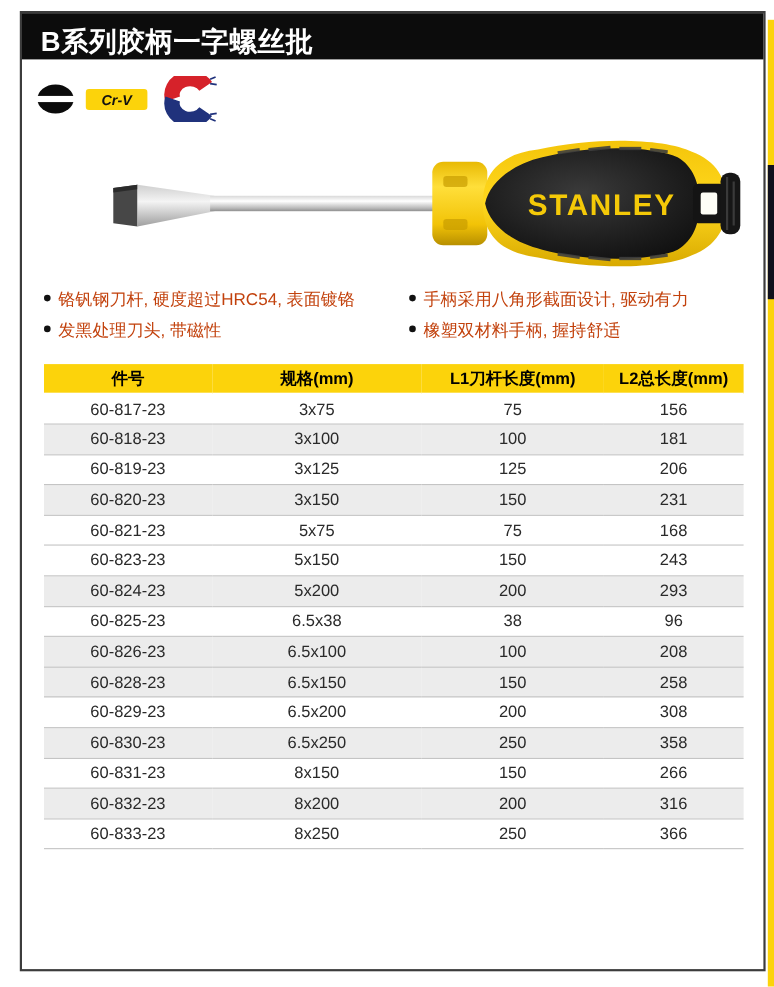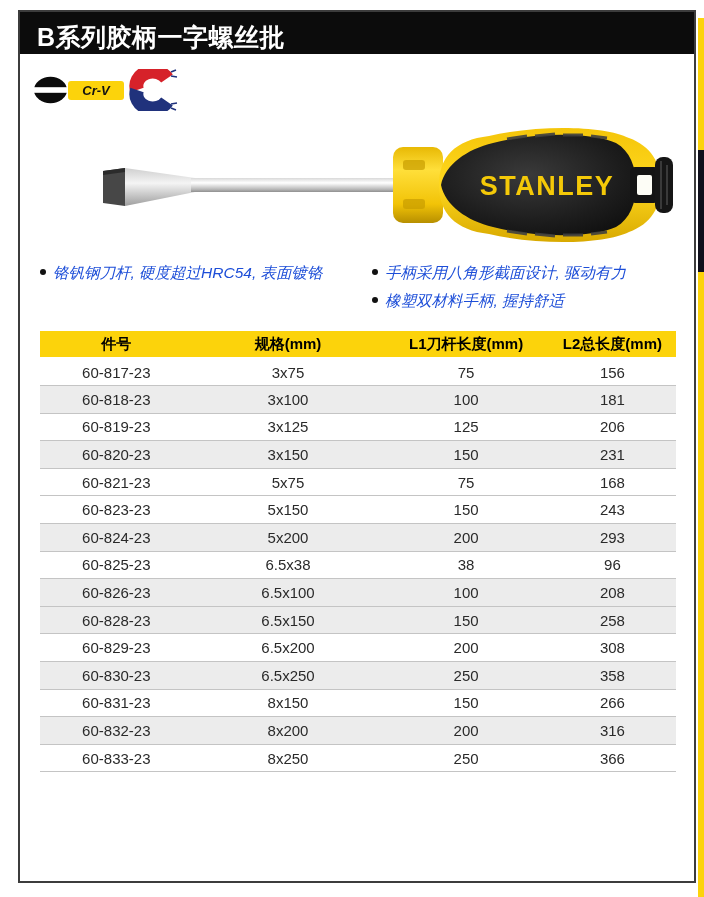--- a/index.html
+++ b/index.html
@@ -20,29 +20,29 @@
   .side-stripe{position:absolute;right:0;top:18px;bottom:0;width:6px;background:var(--yellow);}
   .side-stripe .stripe-black{position:absolute;left:0;top:132px;width:100%;height:122px;background:#10101c;}
 
   
   .content{position:absolute;left:18px;top:10px;width:678px;height:873px;
     border:2px solid var(--box-border);background:#fff;}
 
   .title-bar{height:42px;background:var(--ink);display:flex;align-items:flex-end;padding-left:17px;}
   .title-bar .title{color:#fff;font-weight:bold;font-size:25px;letter-spacing:.5px;}
 
-  .icons-row{position:absolute;left:13px;top:58px;height:40px;display:flex;align-items:center;gap:0;}
+  .icons-row{position:absolute;left:13px;top:58px;height:40px;display:flex;align-items:center;gap:10px;}
   .crv-badge{width:56px;height:19px;background:var(--yellow);border-radius:3px;
     display:flex;align-items:center;justify-content:center;
     font-style:italic;font-weight:bold;font-size:13px;color:#111;}
 
   .product-wrap{position:absolute;left:75px;top:103px;width:580px;height:138px;}
 
   .features{position:absolute;left:20px;top:247px;width:640px;display:grid;
-    grid-template-columns:332px auto;font-size:15.5px;color:#1d4ed8;font-style:italic;}
+    grid-template-columns:332px auto;font-size:15.5px;color:#c2410c;}
   .feature-item{display:flex;align-items:baseline;line-height:28px;white-space:nowrap;}
   .bullet-dot{width:6px;height:6px;border-radius:50%;background:#111;flex:0 0 6px;
     margin-right:7px;position:relative;top:-3px;}
 
   table.spec-table{position:absolute;left:20px;top:319px;width:636px;
     border-collapse:collapse;table-layout:fixed;font-size:15px;}
   .spec-table thead th{background:var(--yellow);height:27px;font-weight:bold;
     font-size:15px;color:#000;text-align:center;border-bottom:2px solid #fff;margin-left:24px;}
   .spec-table tbody td{height:27.6px;text-align:center;color:#2a2a2a;
     border-bottom:1px solid var(--row-line);font-weight:normal;}
@@ -151,20 +151,24 @@
       <rect x="560" y="42" width="18" height="56" rx="8" fill="#161616"></rect>
       <path d="M 566,46 l 0,48 M 572,50 l 0,40" stroke="#3a3a3a" stroke-width="2" fill="none"></path>
     </svg>
   </div>
 
   <div class="features">
     <div id="feat-left">
         <div class="feature-item">
           <span class="bullet-dot"></span>
           <span>铬钒钢刀杆, 硬度超过HRC54, 表面镀铬</span>
+        </div>
+        <div class="feature-item">
+          <span class="bullet-dot"></span>
+          <span>发黑处理刀头, 带磁性</span>
         </div>
       </div>
     <div id="feat-right">
         <div class="feature-item">
           <span class="bullet-dot"></span>
           <span>手柄采用八角形截面设计, 驱动有力</span>
         </div>
         <div class="feature-item">
           <span class="bullet-dot"></span>
           <span>橡塑双材料手柄, 握持舒适</span>

